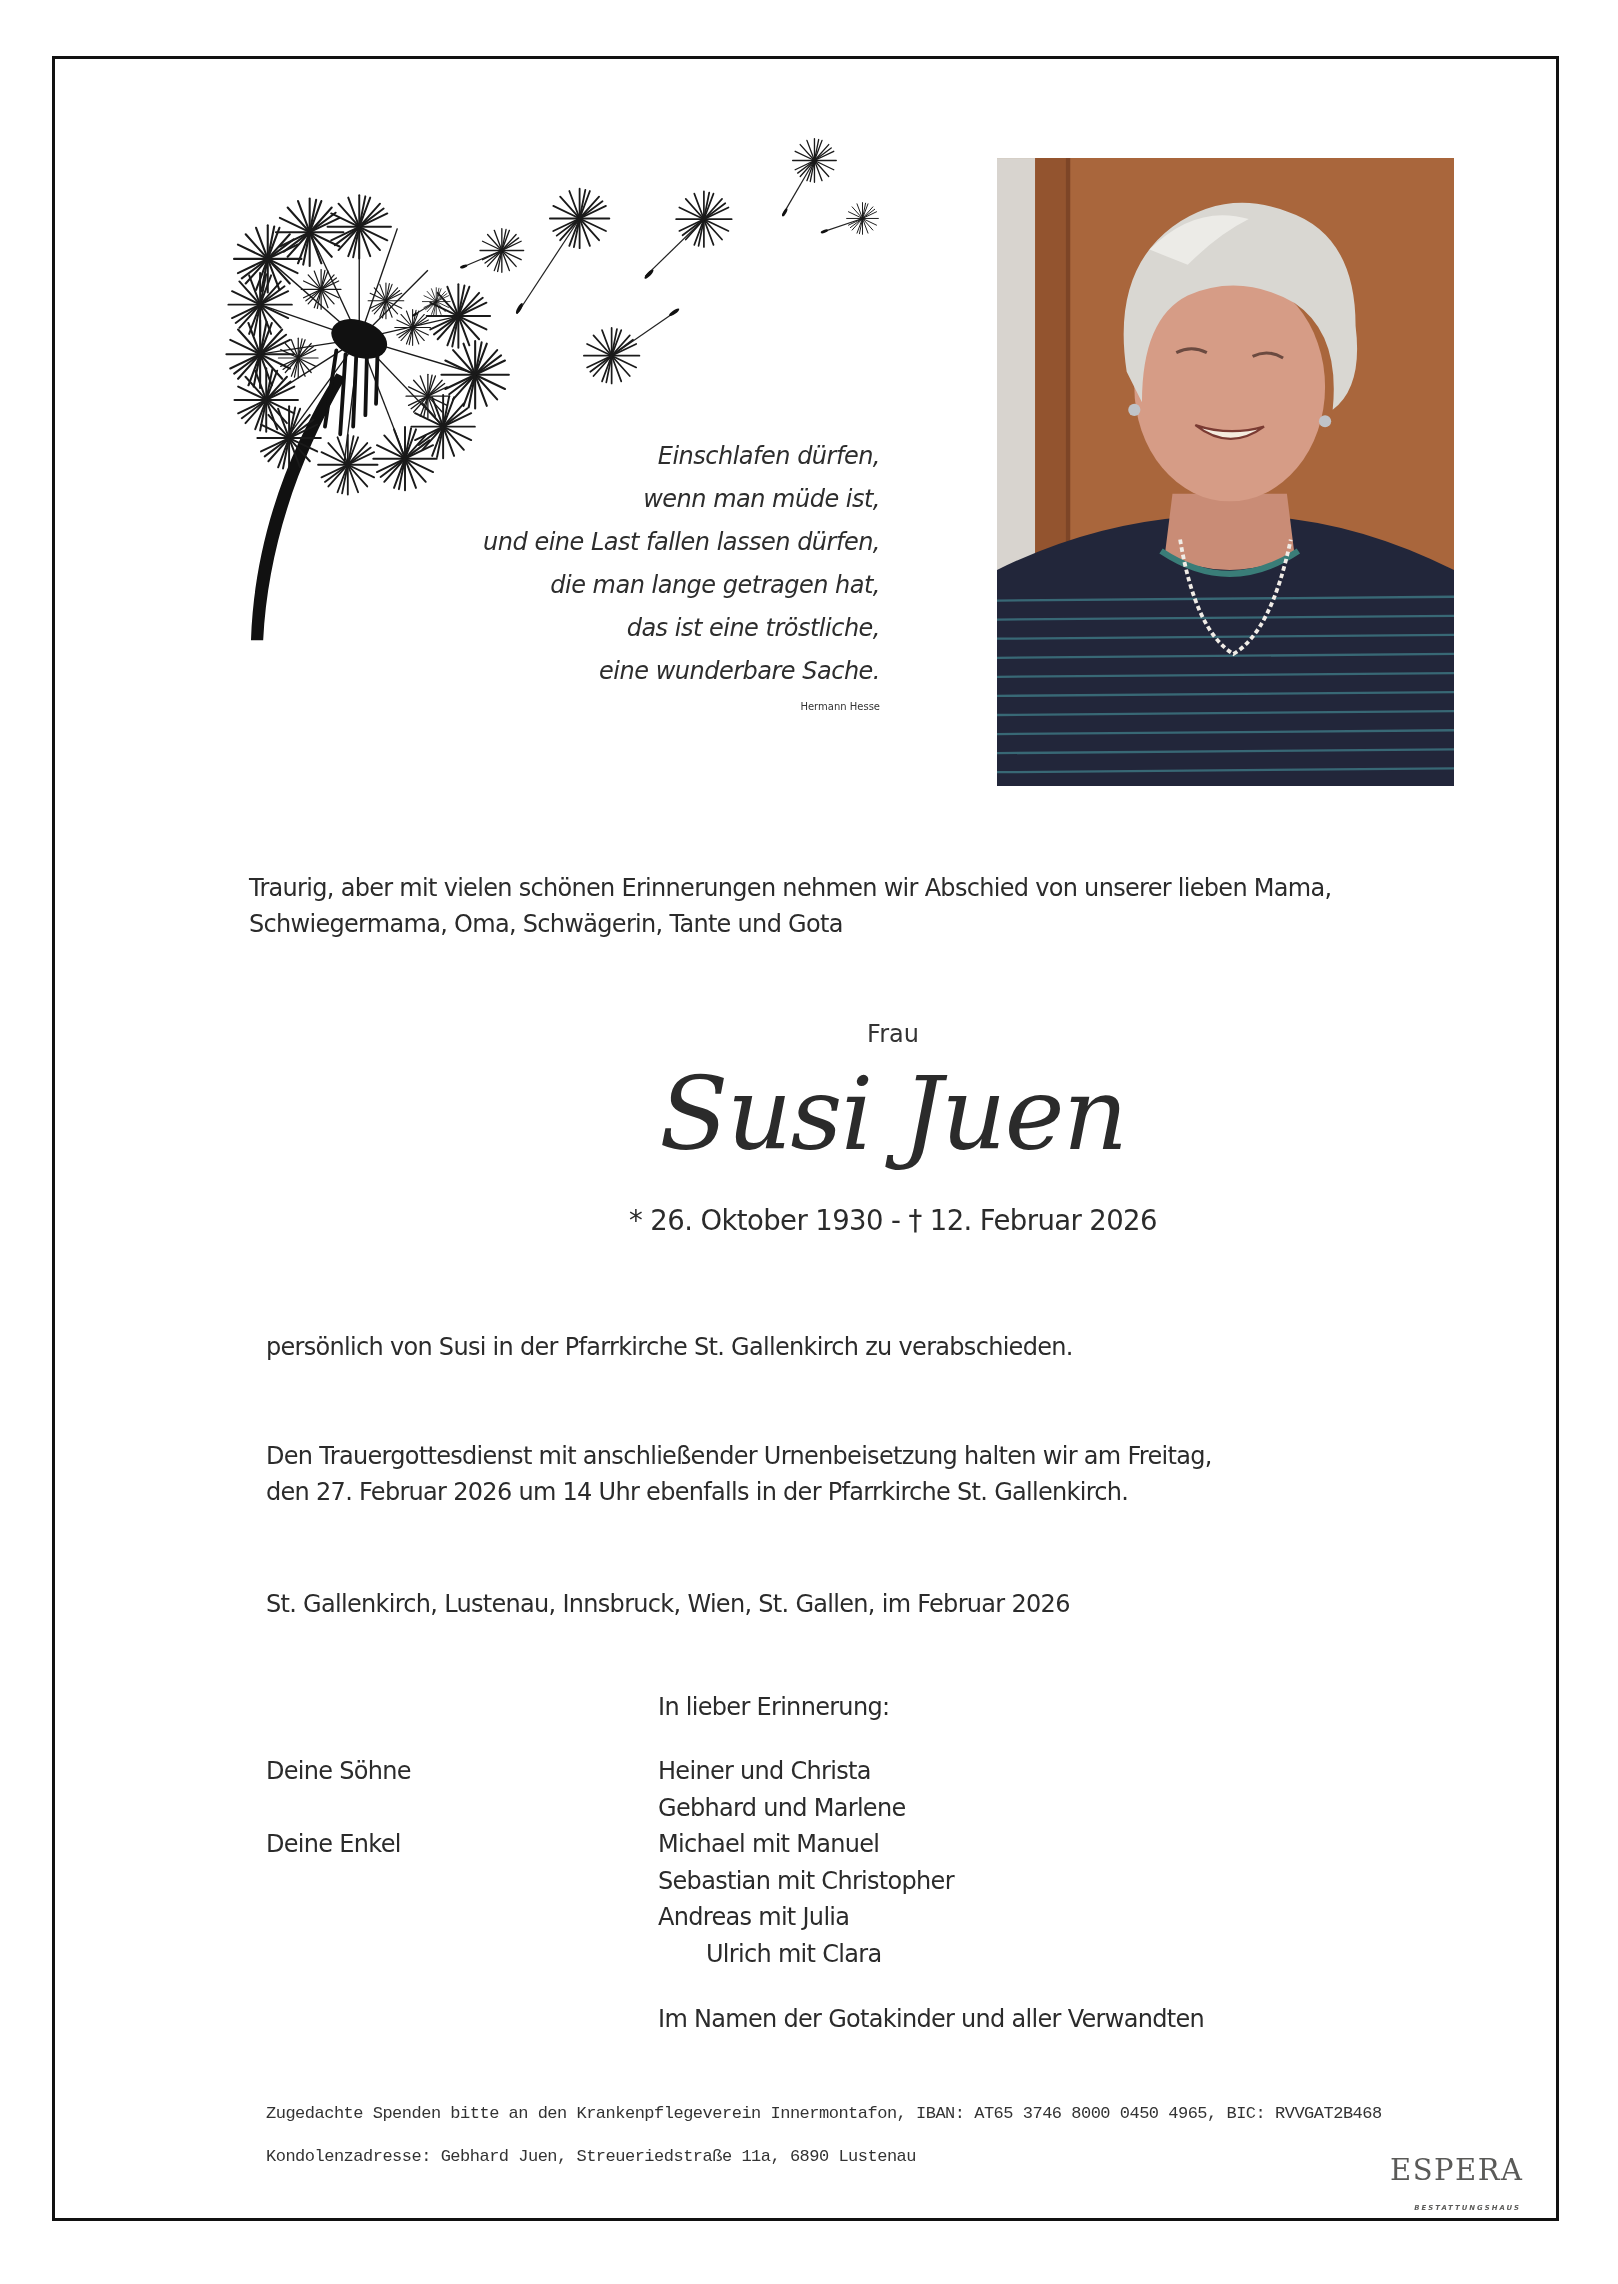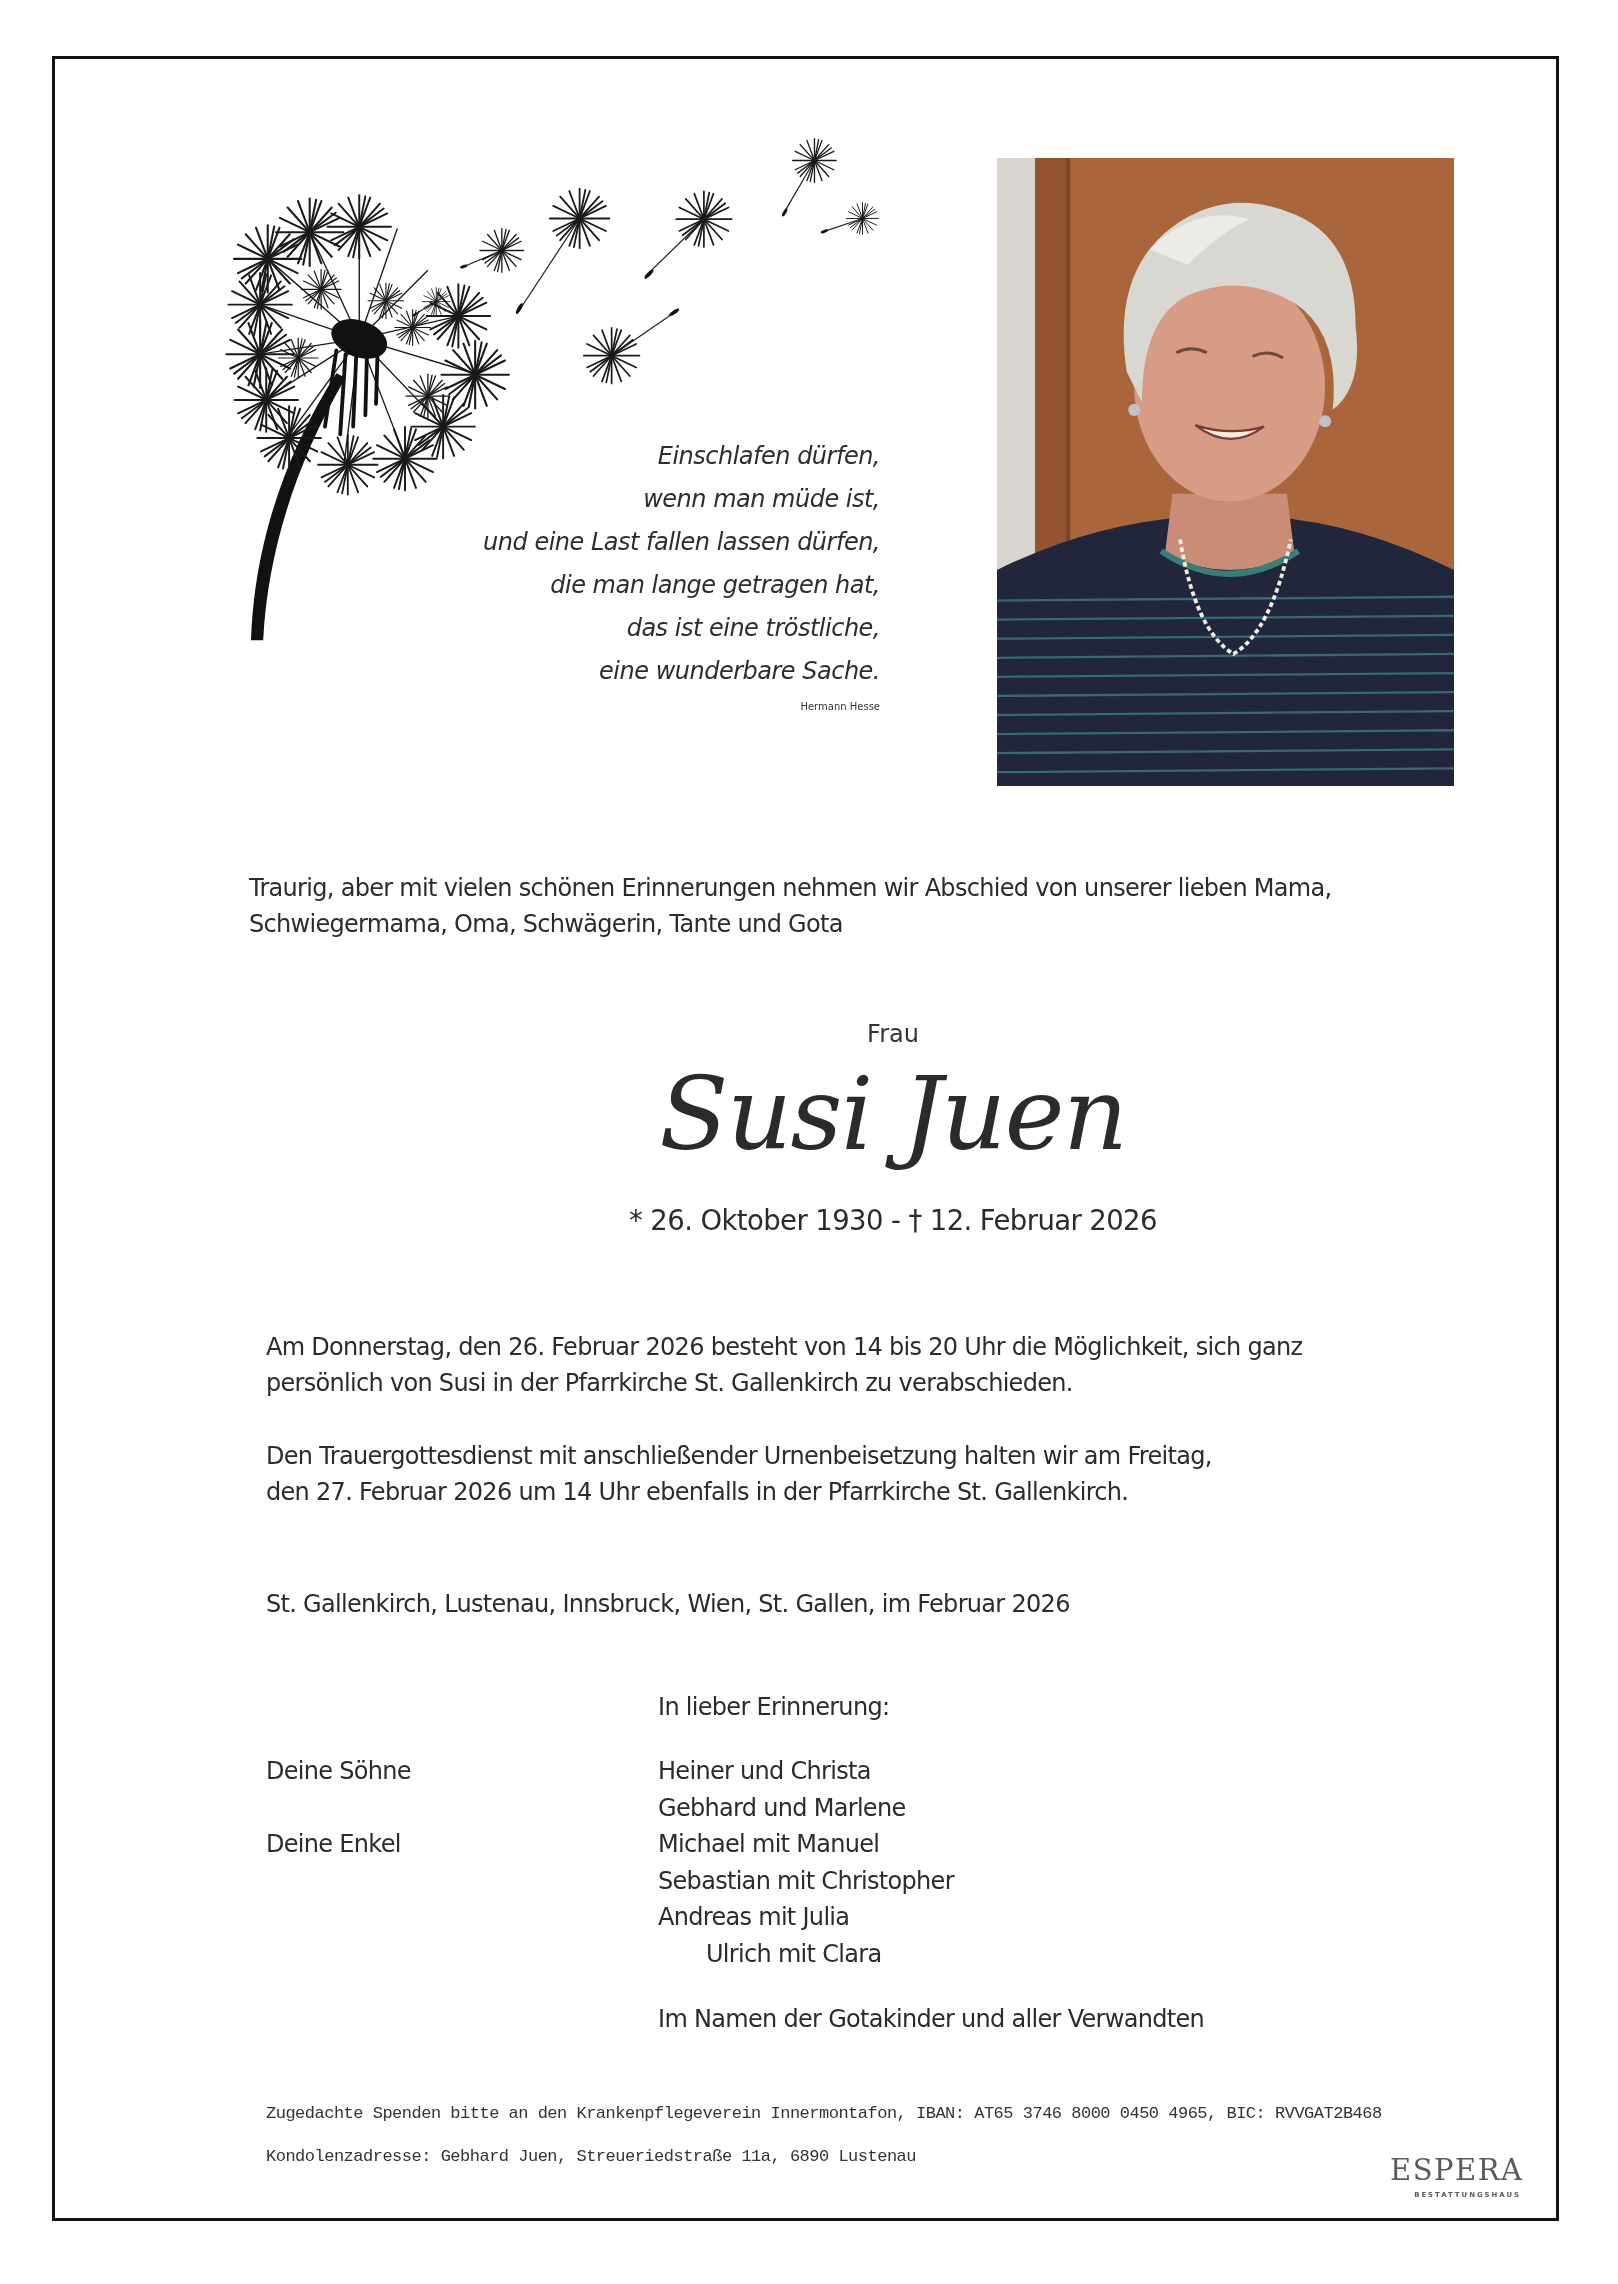--- a/index.html
+++ b/index.html
@@ -33,21 +33,21 @@
   .intro-mem { left: 658px; top: 1689px; }
   .rel-label { position: absolute; width: 342px; left: 266px; text-align: left; }
   .rel-name { position: absolute; left: 658px; }
   .closing { left: 658px; top: 2001px; }
   .footer { font-family: Liberation Mono, monospace; font-size: 17px; color: #333;
             letter-spacing: -0.5px; white-space: nowrap; }
   .footer1 { left: 266px; top: 2104px; }
   .footer2 { left: 266px; top: 2147px; }
   .logo { position: absolute; left: 1390px; top: 2155px; width: 131px; text-align: right; color: #5a5a58; }
   .logo-main { font-family: "DejaVu Serif", serif; font-size: 29px; line-height: 30.5px; letter-spacing: 1.5px; display: block; }
-  .logo-sub { font-family: "DejaVu Sans", sans-serif; font-size: 6.9px; font-weight: bold; letter-spacing: 2px; display: block; margin-top: 5px; }
+  .logo-sub { font-family: "DejaVu Sans", sans-serif; font-size: 6.9px; font-weight: bold; letter-spacing: 2px; display: block; margin-top: 18px; font-style: italic; }
 </style>
 </head>
 <body>
 
 <div class="frame"></div>
 
 <svg class="dandelion" viewBox="280 150 900 720" xmlns="http://www.w3.org/2000/svg">
   <defs>
     <g id="puff" stroke="#1a1a1a" stroke-width="1.6" stroke-linecap="round">
       <line x1="0" y1="0" x2="0" y2="-26"></line>
@@ -200,21 +200,20 @@
 <div class="abs body-text intro">
   <div>Traurig, aber mit vielen schönen Erinnerungen nehmen wir Abschied von unserer lieben Mama,</div>
   <div>Schwiegermama, Oma, Schwägerin, Tante und Gota</div>
 </div>
 
 <div class="abs frau">Frau</div>
 <div class="abs name">Susi Juen</div>
 <div class="abs dates">* 26. Oktober 1930 - † 12. Februar 2026</div>
 
 <div class="abs body-text para1">
-  <div>Am Donnerstag, den 26. Februar 2026 besteht von 14 bis 20 Uhr die Möglichkeit, sich ganz</div>
   <div>persönlich von Susi in der Pfarrkirche St. Gallenkirch zu verabschieden.</div>
 </div>
 <div class="abs body-text para2">
   <div>Den Trauergottesdienst mit anschließender Urnenbeisetzung halten wir am Freitag,</div>
   <div>den 27. Februar 2026 um 14 Uhr ebenfalls in der Pfarrkirche St. Gallenkirch.</div>
 </div>
 
 <div class="abs body-text place">St. Gallenkirch, Lustenau, Innsbruck, Wien, St. Gallen, im Februar 2026</div>
 
 <div class="abs body-text intro-mem">In lieber Erinnerung:</div>

